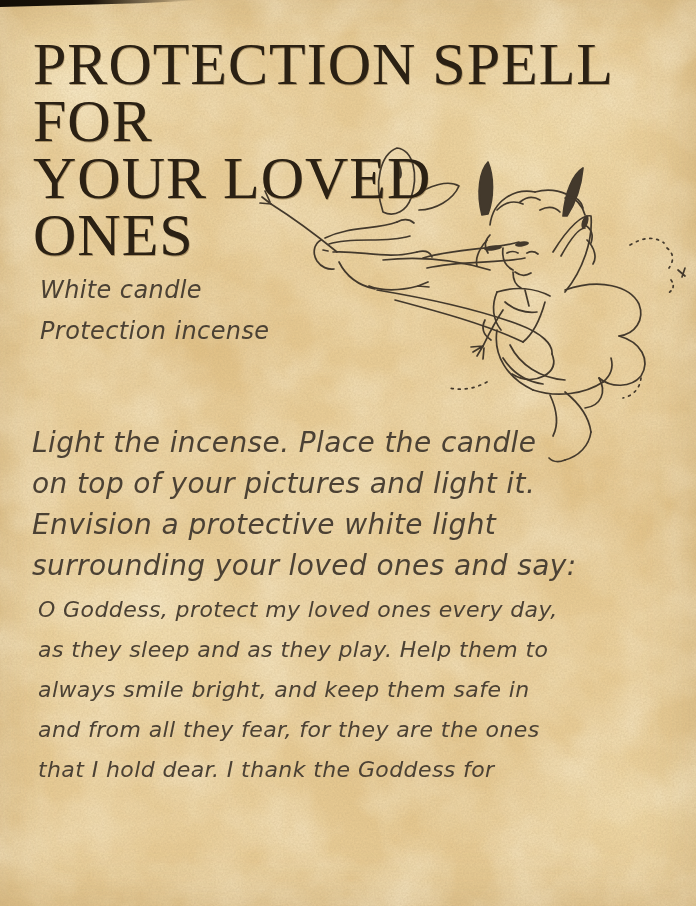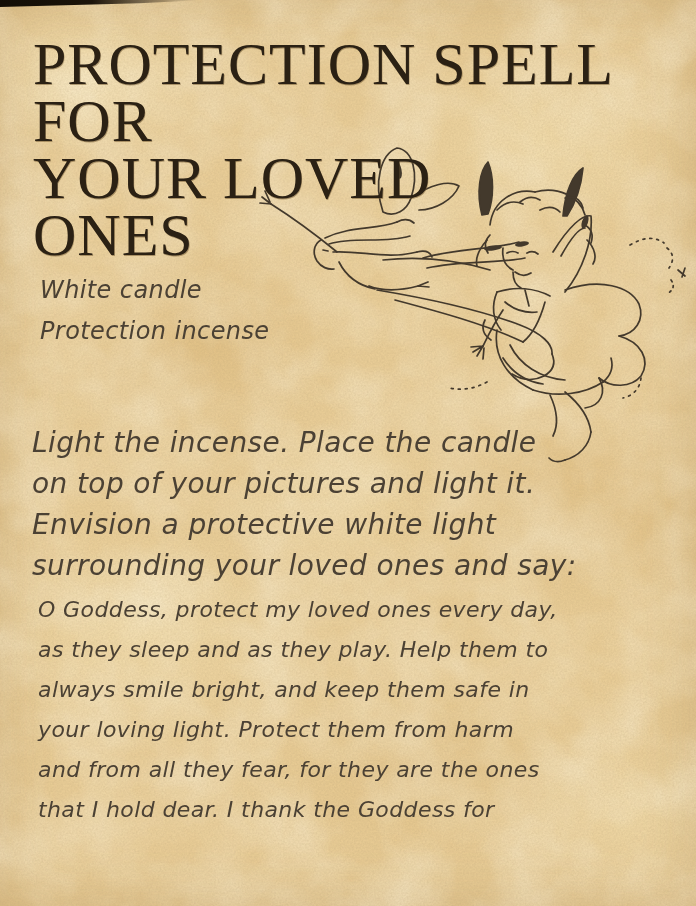--- a/index.html
+++ b/index.html
@@ -195,18 +195,17 @@
     <div>Light the incense. Place the candle</div>
     <div>on top of your pictures and light it.</div>
     <div>Envision a protective white light</div>
     <div>surrounding your loved ones and say:</div>
   </div>
 
   <div class="hand incantation">
     <div>O Goddess, protect my loved ones every day,</div>
     <div>as they sleep and as they play. Help them to</div>
     <div>always smile bright, and keep them safe in</div>
-    <div>your loving light. Protect them from harm</div>
     <div>and from all they fear, for they are the ones</div>
     <div>that I hold dear. I thank the Goddess for</div>
   </div>
 
 </div>
 
 </body></html>

